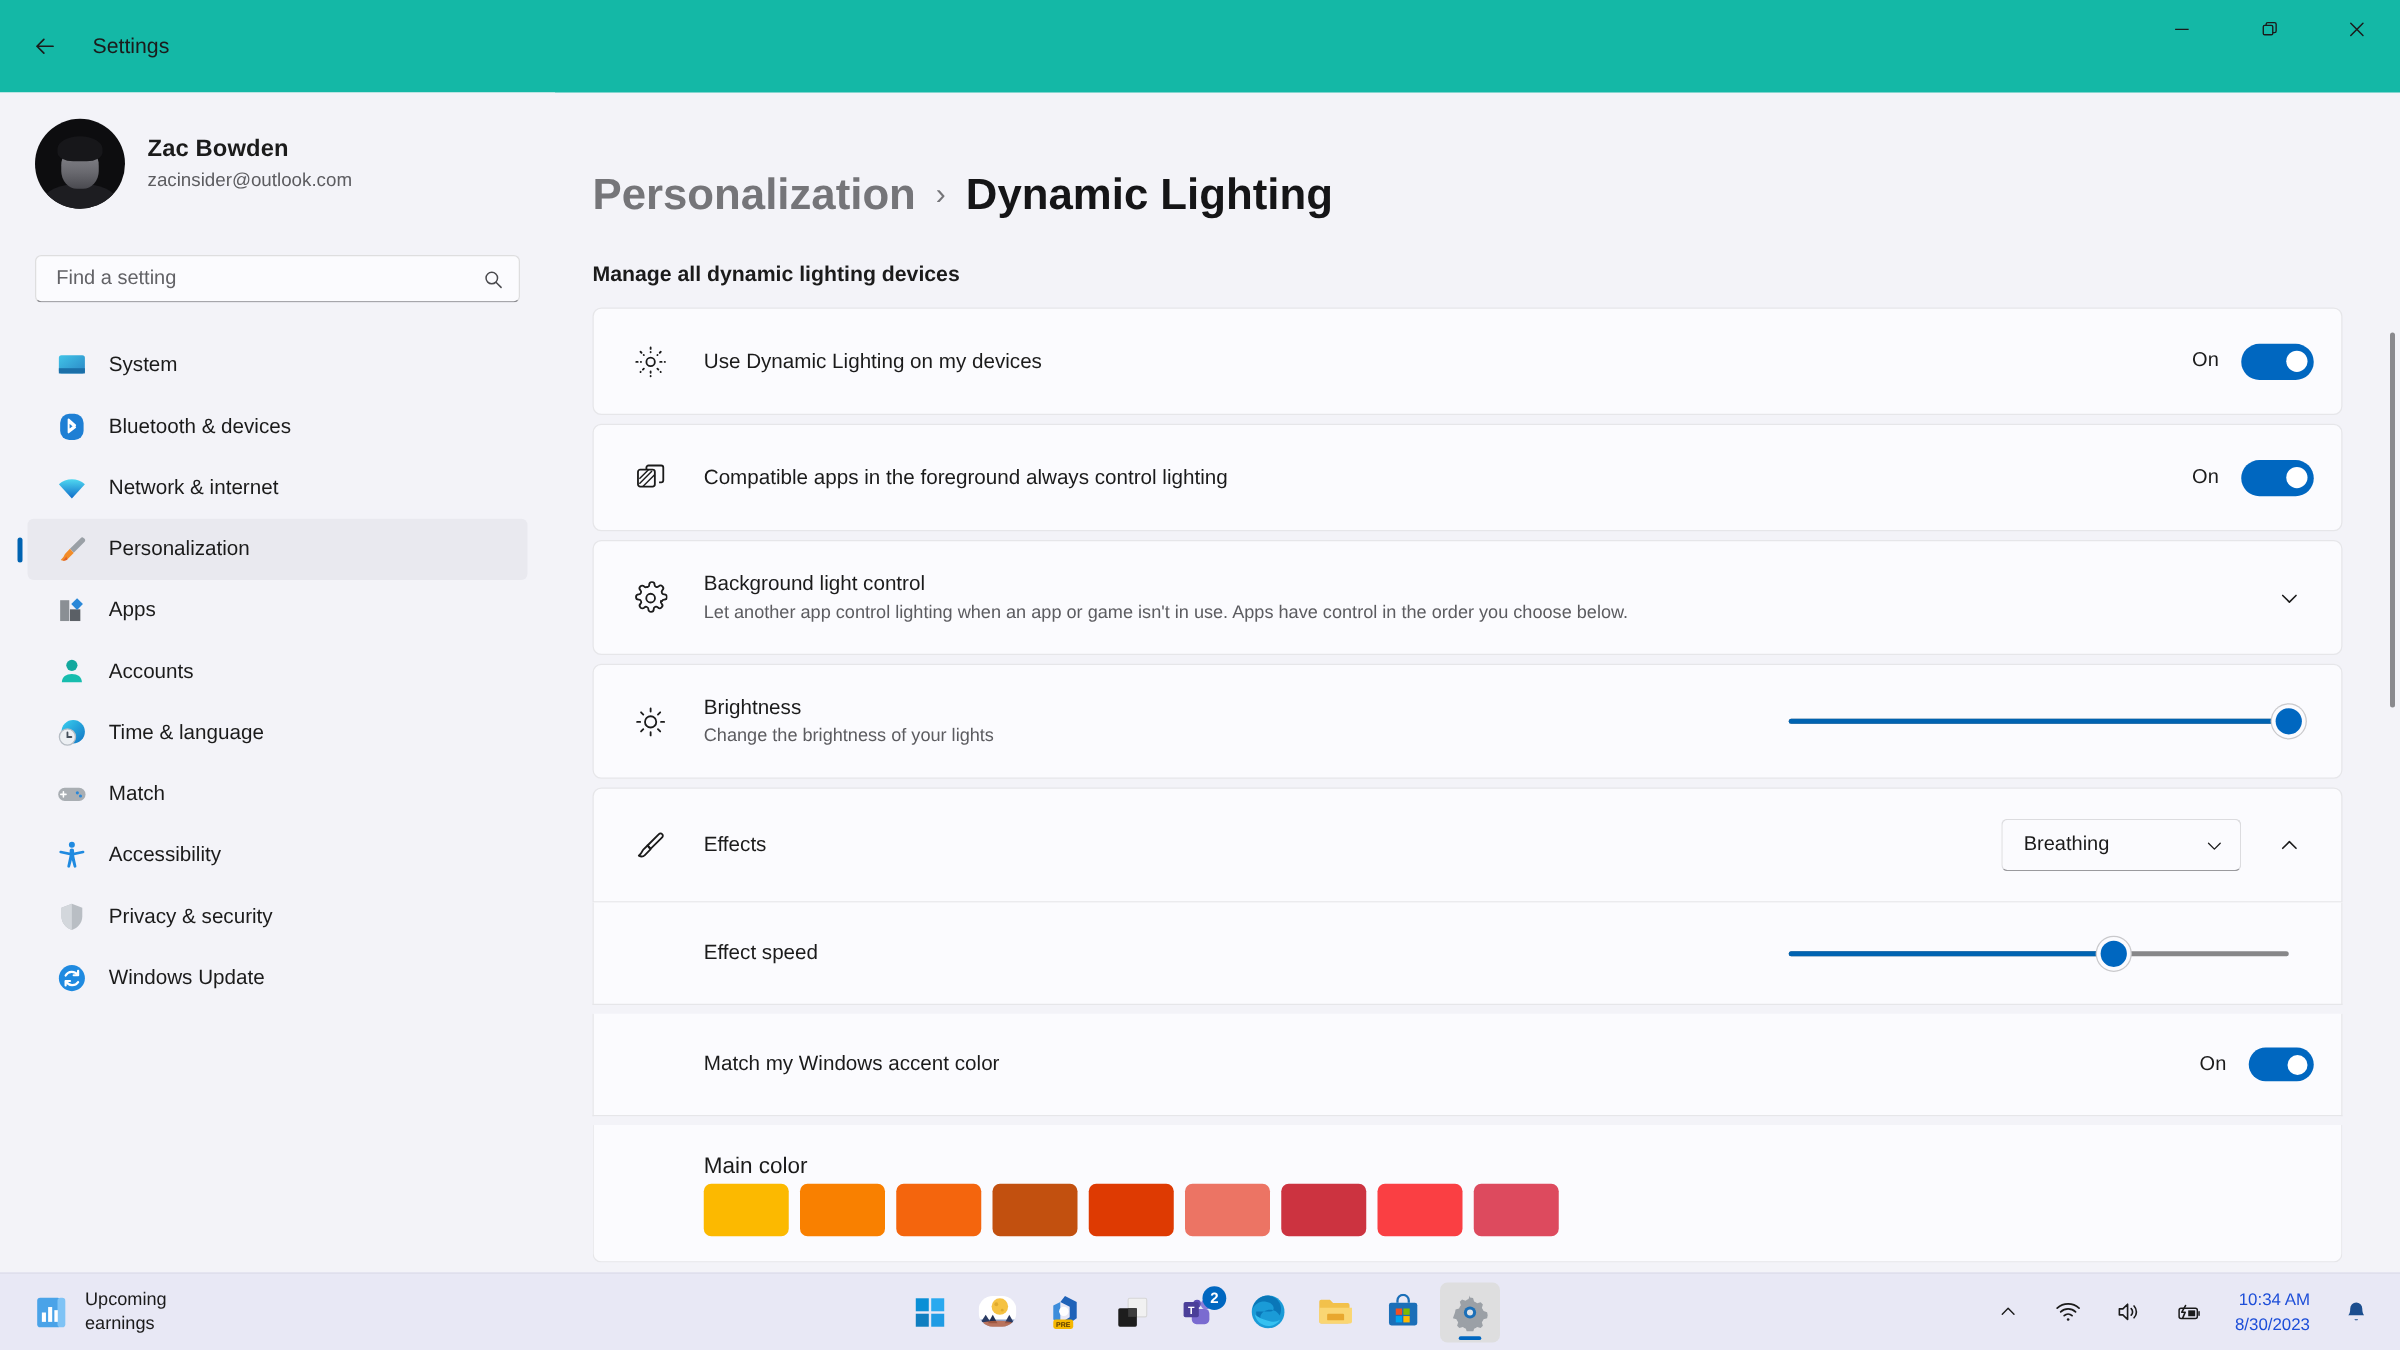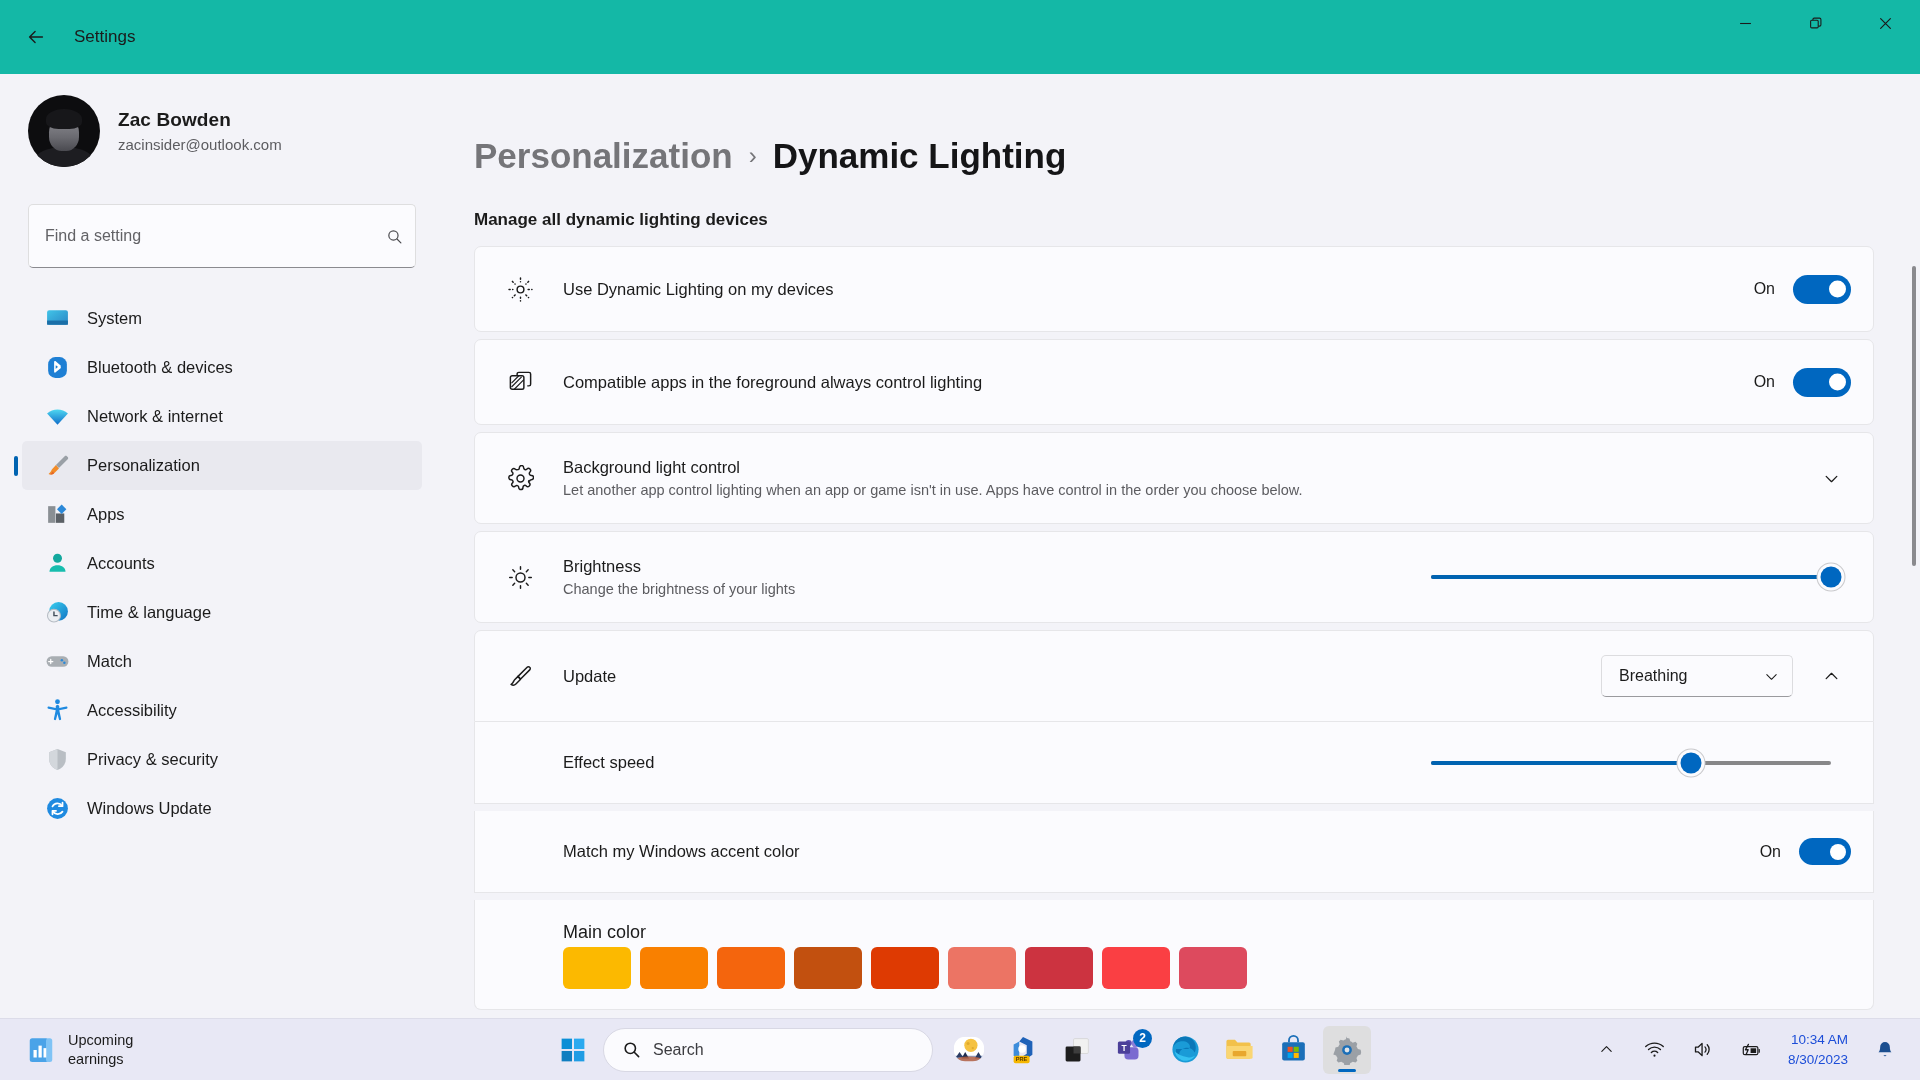--- a/index.html
+++ b/index.html
@@ -79,21 +79,21 @@
     transform: translateX(-50%);
     width: 58px; height: 26px; border-radius: 50% 50% 0 0;
     background: #1d1d21;
   }
   .profile-text { margin-left: 18px; }
   .profile-name { font-size: 19px; font-weight: 700; color: #1b1b1b; letter-spacing: .1px; }
   .profile-mail { font-size: 15px; color: #5c5c60; margin-top: 5px; }
 
   .searchwrap {
     margin: 26px 28px 0 28px;
-    height: 64px;
+    height: 38px;
     background: #fbfbfe;
     border: 1px solid #dededf;
     border-bottom: 1px solid #8a8a8f;
     border-radius: 5px;
     display: flex; align-items: center;
     padding: 0 12px 0 16px;
   }
   .searchwrap input {
     flex: 1; border: 0; outline: 0; background: transparent;
     font-family: inherit; font-size: 16px; color: #1b1b1b;
@@ -584,21 +584,21 @@
         </div>
 
         <div class="card grouped" style="min-height:92px;">
           <span class="cardicon">
             <svg width="27" height="27" viewBox="0 0 24 24" fill="none" stroke="#1b1b1b" stroke-width="1.3" stroke-linejoin="round">
               <path d="M20.2 3.8a1.6 1.6 0 00-2.3 0l-8.1 8.1 2.3 2.3 8.1-8.1a1.6 1.6 0 000-2.3z"></path>
               <path d="M9.8 11.9l-3 3c-.8.8-1 2-1.8 2.8l-1.4 1.4c1.3.8 3.2.7 4.3-.4l4-4z"></path>
             </svg>
           </span>
           <div class="cardtext">
-            <div class="cardtitle">Update</div>
+            <div class="cardtitle">Effects</div>
           </div>
           <div class="cardright">
             <div class="dropdown">
               <span class="dd-val">Breathing</span>
               <svg width="15" height="15" viewBox="0 0 16 16" fill="none" stroke="#1b1b1b" stroke-width="1.1" stroke-linecap="round" stroke-linejoin="round">
                   <path d="M3 6l5 5 5-5"></path>
                 </svg>
             </div>
             <div class="chevbtn">
               <svg width="17" height="17" viewBox="0 0 16 16" fill="none" stroke="#1b1b1b" stroke-width="1.2" stroke-linecap="round" stroke-linejoin="round">
@@ -678,27 +678,20 @@
 
       <div class="tb-icon">
         <svg width="26" height="26" viewBox="0 0 24 24">
           <rect x="1.5" y="1.5" width="9.6" height="9.6" fill="#0a8fd6"></rect>
           <rect x="12.9" y="1.5" width="9.6" height="9.6" fill="#2aa9ef"></rect>
           <rect x="1.5" y="12.9" width="9.6" height="9.6" fill="#0f7ec0"></rect>
           <rect x="12.9" y="12.9" width="9.6" height="9.6" fill="#1f9ce4"></rect>
         </svg>
       </div>
 
-      <div class="searchbox">
-        <svg width="19" height="19" viewBox="0 0 24 24" fill="none" stroke="#1b1b1b" stroke-width="2" stroke-linecap="round">
-          <circle cx="10.5" cy="10.5" r="6.5"></circle>
-            <path d="M15.5 15.5L21 21"></path>
-        </svg>
-        <span>Search</span>
-      </div>
 
       <div class="tb-icon">
         <svg width="34" height="34" viewBox="0 0 36 36">
           <defs>
               <clipPath id="cpm">
                 <rect x="2" y="4" width="32" height="26" rx="12"></rect>
               </clipPath>
             </defs>
           <g clip-path="url(#cpm)">
             <rect x="2" y="4" width="32" height="26" fill="#fff"></rect>

